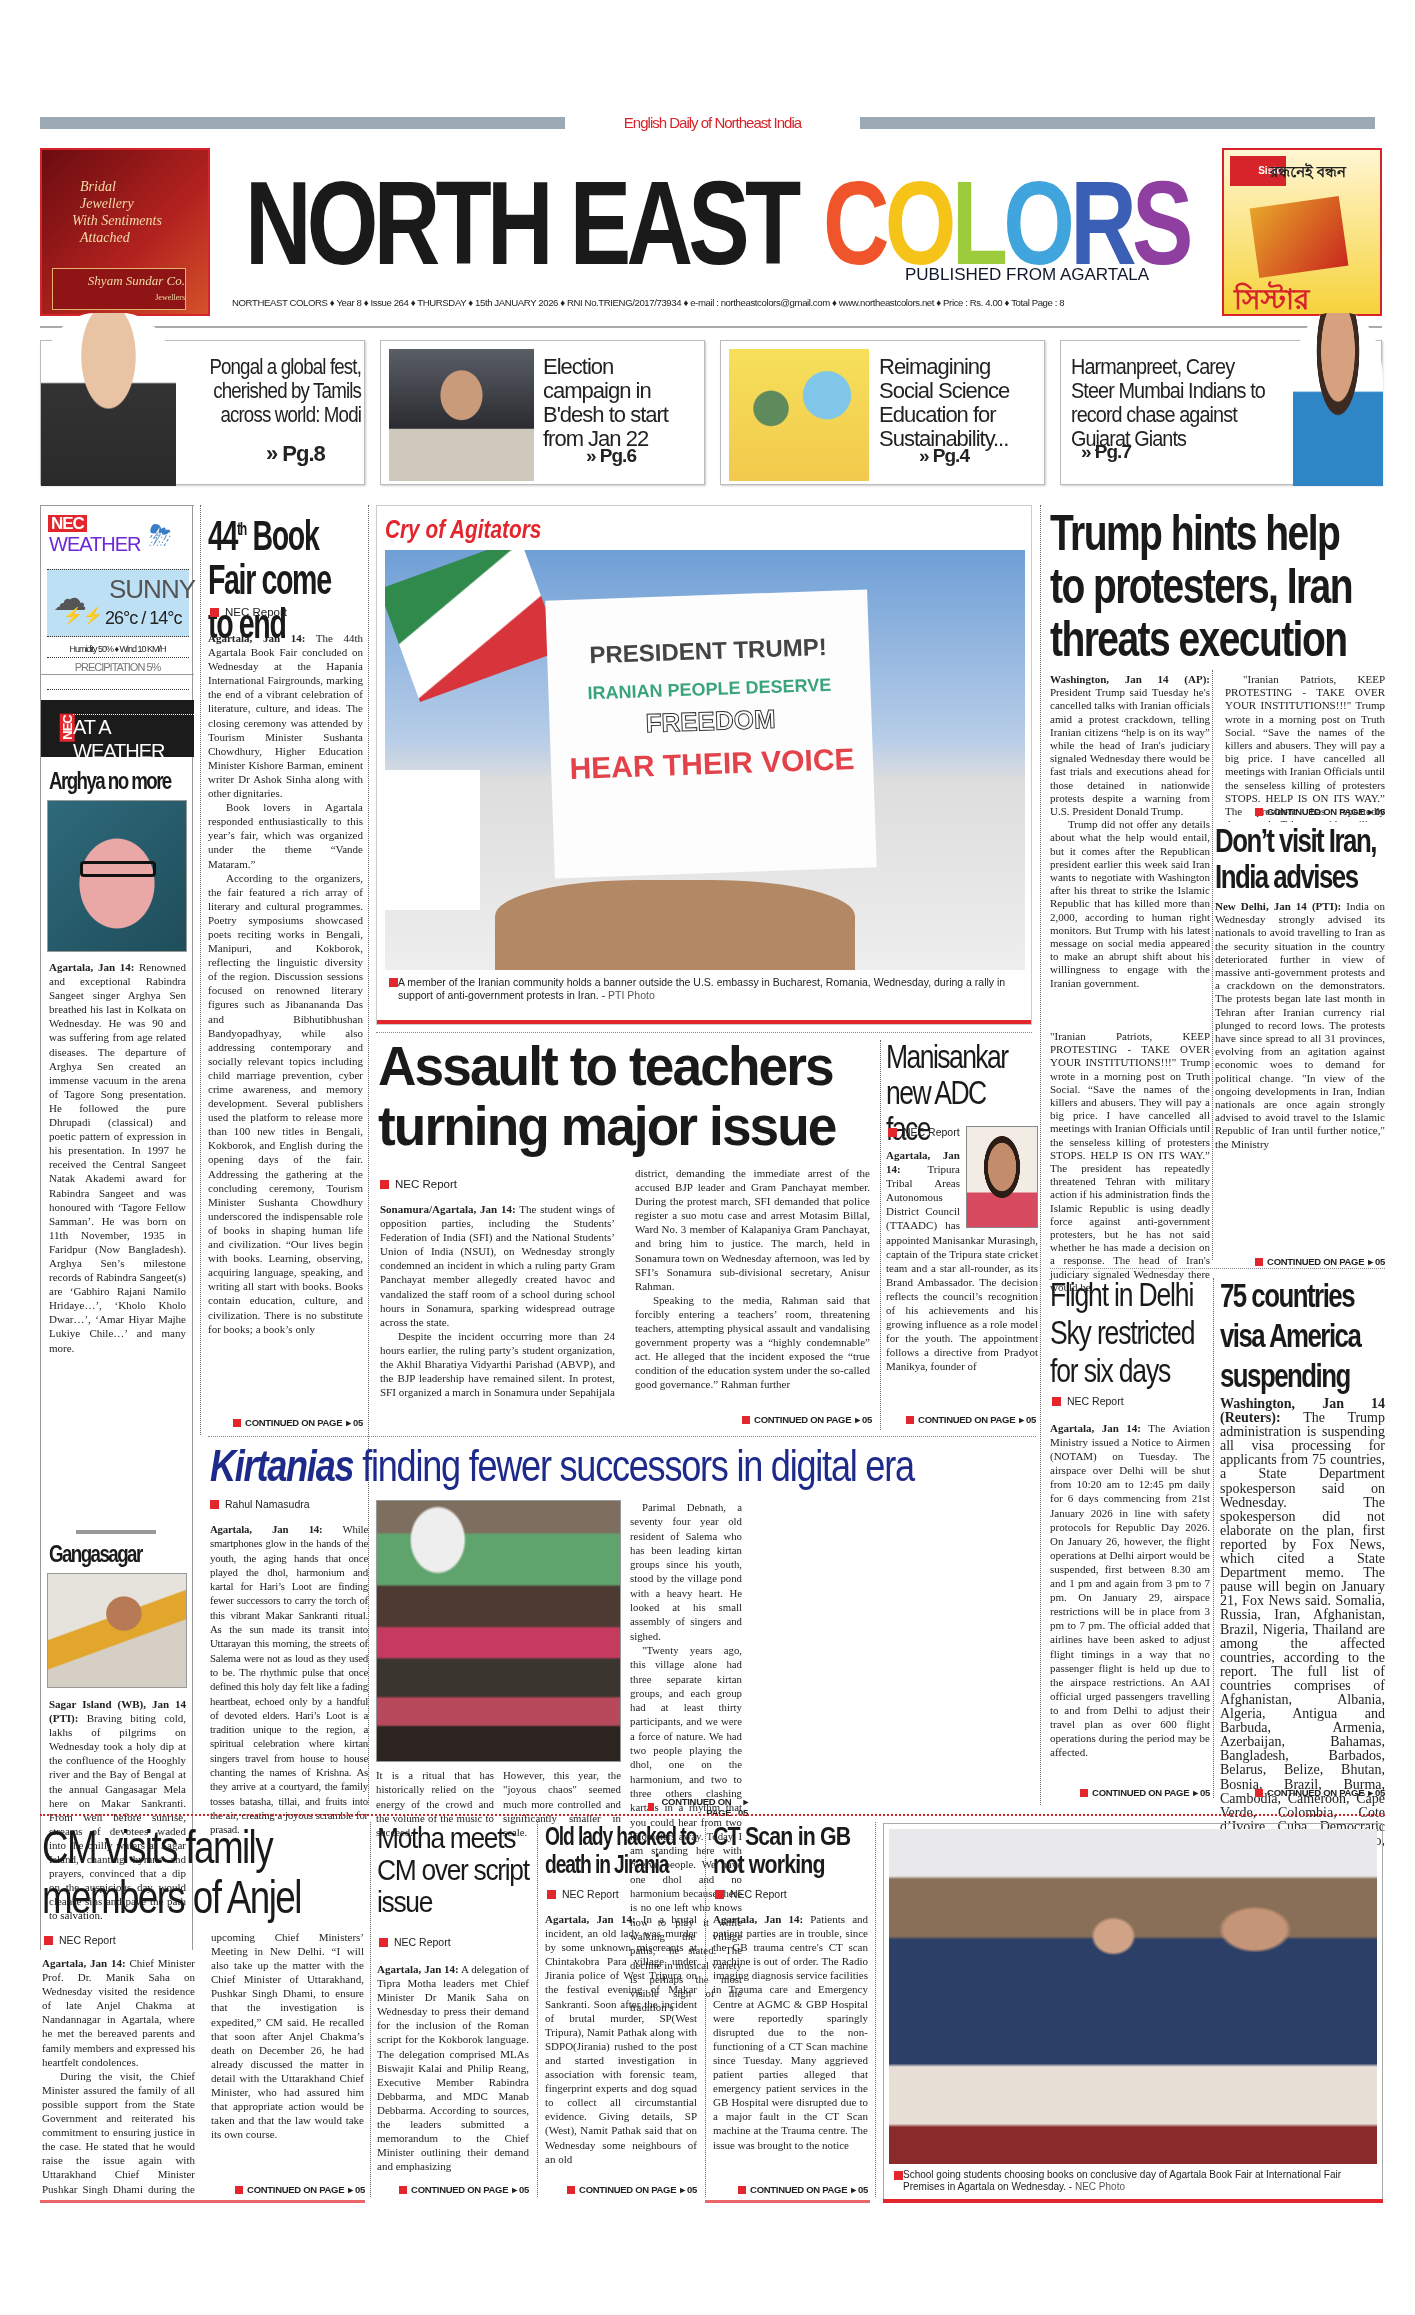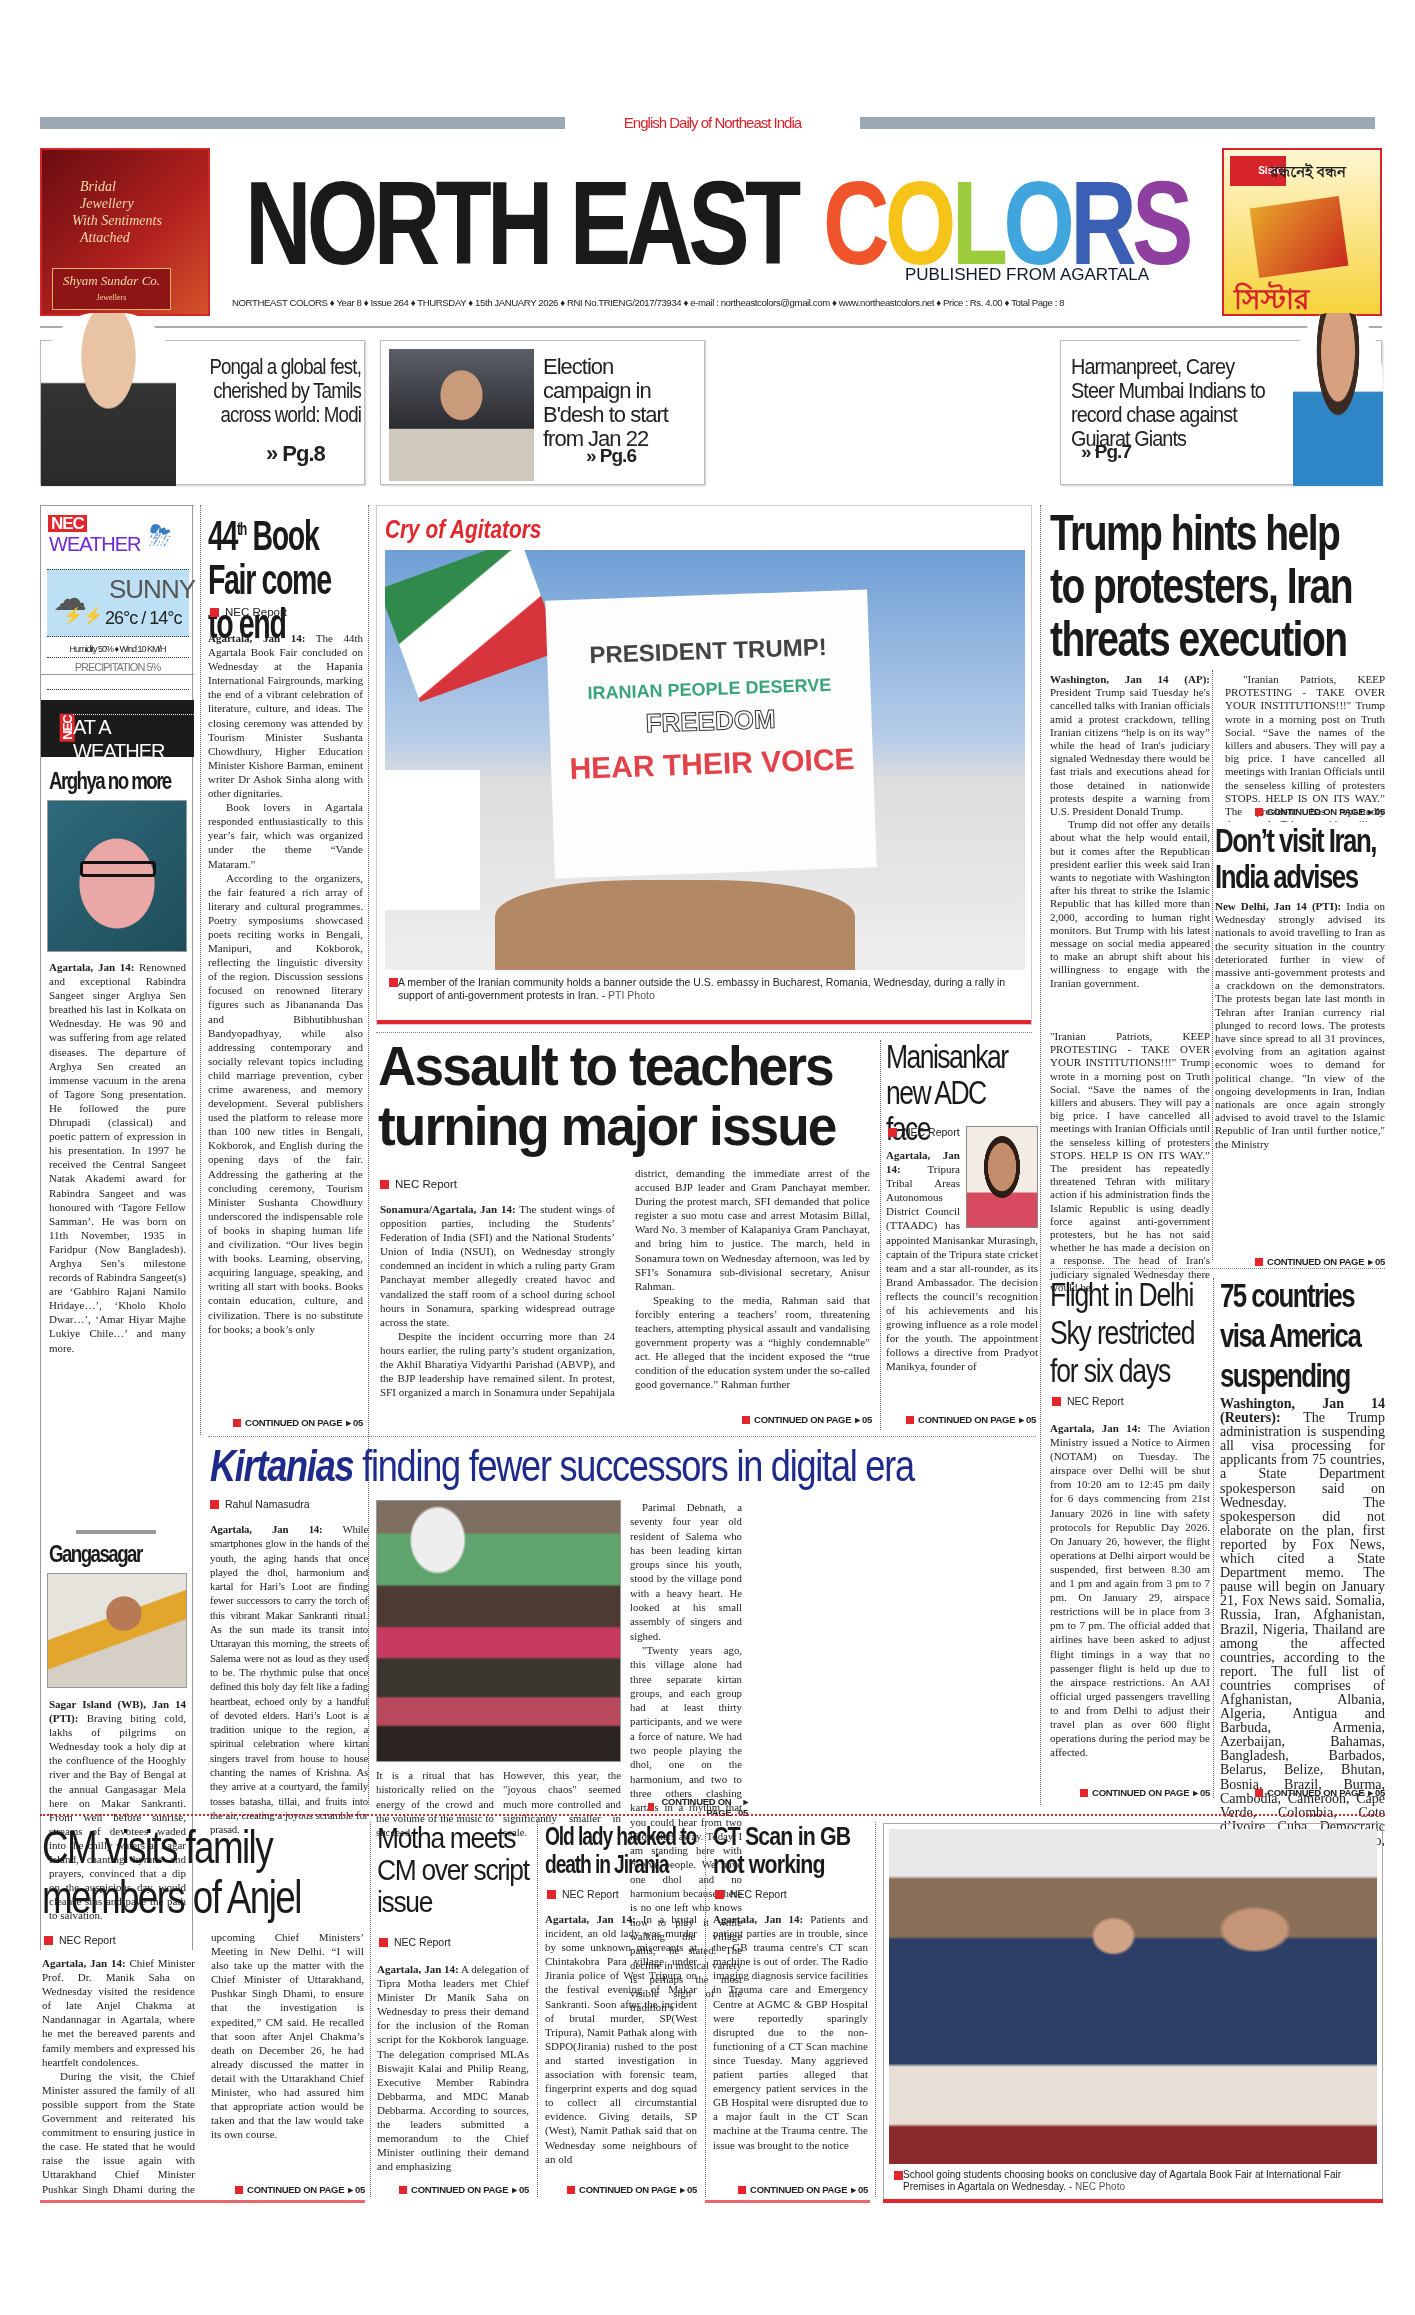--- a/index.html
+++ b/index.html
@@ -28,21 +28,21 @@
 <div class="abs" style="left:0;top:0;width:1415px;height:320px">
   <div class="abs" style="left:40px;top:117px;width:525px;height:12px;background:#9aa9b3"></div>
   <div class="abs" style="left:860px;top:117px;width:515px;height:12px;background:#9aa9b3"></div>
   <div class="abs cond" style="left:565px;top:114px;width:295px;text-align:center;color:#d7232a;font-size:15px">English Daily of Northeast India</div>
 
   <div class="abs" style="left:40px;top:148px;width:170px;height:168px;background:linear-gradient(135deg,#6a0c10,#b3221f 60%,#d4532a);border:2px solid #d7232a;color:#f3dca7;font-family:'Liberation Serif',serif;font-style:italic;font-size:14px;padding:28px 0 0 38px;line-height:17px">
     <div>Bridal</div>
     <div>Jewellery</div>
     <div style="margin-left:-8px">With Sentiments</div>
     <div>Attached</div>
-    <div class="abs" style="left:10px;top:118px;width:119px;background:#8e1416;border:1px solid #e3b36a;text-align:center;padding:3px 0;font-size:13px">
+    <div class="abs" style="left:10px;top:118px;width:134px;background:#8e1416;border:1px solid #e3b36a;text-align:right;padding:3px 0;font-size:13px">
       <div>Shyam Sundar Co.</div>
       <div style="font-size:8px;font-style:normal">Jewellers</div>
     </div>
   </div>
 
   <div class="abs" style="left:245px;top:162px;height:120px;display:flex;align-items:flex-end;font-family:'Liberation Sans',sans-serif;font-weight:bold;font-size:118px;line-height:118px;letter-spacing:-6px;transform:scaleX(.78);transform-origin:left top;white-space:nowrap">
     <span style="color:#1a1a1a">NORTH EAST</span>
     <span style="width:34px"></span>
     <span id="colors-word"><span style="color: rgb(240, 84, 42);">C</span><span style="color: rgb(246, 196, 24);">O</span><span style="color: rgb(156, 203, 59);">L</span><span style="color: rgb(63, 165, 220);">O</span><span style="color: rgb(59, 95, 181);">R</span><span style="color: rgb(142, 63, 160);">S</span></span>
   </div>
@@ -61,20 +61,25 @@
 <div class="abs" style="left:40px;top:340px;width:1342px;height:150px">
   <div class="abs" style="left:0;top:0;width:325px;height:145px;border:1px solid #bbb;box-shadow:1px 1px 2px #ccc">
     <div class="abs img" style="left:0;top:-28px;width:135px;height:173px;background:radial-gradient(ellipse at 50% 25%,#e9c4a4 0 28%,transparent 29%),linear-gradient(180deg,#fff 0,#fff 40%,#333 41%,#2a2a2a);border-radius:40% 40% 0 0"></div>
     <div class="abs cond" style="left:140px;top:14px;width:180px;font-size:22px;line-height:24px;text-align:right;transform:scaleX(.85);transform-origin:right top">Pongal a global fest, cherished by Tamils across world: Modi</div>
     <div class="abs cond" style="left:225px;top:100px;font-size:22px;font-weight:bold">» Pg.8</div>
   </div>
   <div class="abs" style="left:340px;top:0;width:325px;height:145px;border:1px solid #bbb;box-shadow:1px 1px 2px #ccc">
     <div class="abs img" style="left:8px;top:8px;width:145px;height:132px;background:radial-gradient(ellipse at 50% 35%,#c99b7a 0 20%,transparent 21%),linear-gradient(180deg,#5a5e66,#2b2c31 60%,#cfc8bd 61%)"></div>
     <div class="abs cond" style="left:162px;top:14px;width:160px;font-size:22px;line-height:24px">Election campaign in B'desh to start from Jan 22</div>
     <div class="abs cond" style="left:205px;top:104px;font-size:19px;font-weight:bold">» Pg.6</div>
+  </div>
+  <div class="abs" style="left:680px;top:0;width:325px;height:145px;border:1px solid #bbb;box-shadow:1px 1px 2px #ccc">
+    <div class="abs img" style="left:8px;top:8px;width:140px;height:132px;background:radial-gradient(circle at 70% 35%,#7fc6e8 0 18%,transparent 19%),radial-gradient(circle at 30% 45%,#5e8a5c 0 14%,transparent 15%),linear-gradient(#f6e05a,#f2c94c)"></div>
+    <div class="abs cond" style="left:158px;top:14px;width:165px;font-size:22px;line-height:24px">Reimagining Social Science Education for Sustainability...</div>
+    <div class="abs cond" style="left:198px;top:104px;font-size:19px;font-weight:bold">» Pg.4</div>
   </div>
   <div class="abs" style="left:1020px;top:0;width:322px;height:145px;border:1px solid #bbb;box-shadow:1px 1px 2px #ccc">
     <div class="abs cond" style="left:10px;top:14px;width:230px;font-size:22px;line-height:24px;transform:scaleX(.9);transform-origin:left top">Harmanpreet, Carey Steer Mumbai Indians to record chase against Gujarat Giants</div>
     <div class="abs cond" style="left:20px;top:100px;font-size:19px;font-weight:bold">» Pg.7</div>
     <div class="abs img" style="left:232px;top:-28px;width:90px;height:173px;background:radial-gradient(ellipse at 50% 22%,#d7a07e 0 26%,#3b2a22 27% 33%,transparent 34%),linear-gradient(180deg,#fff 0 45%,#2f86c6 46%);border-radius:40% 40% 0 0"></div>
   </div>
 </div>
 
 <div class="abs" style="left:40px;top:505px;width:153px;height:1445px;border-left:1px solid #999;border-right:1px solid #999">
   <div class="abs" style="left:0;top:0;width:153px;height:170px;border-top:1px solid #999;border-bottom:1px solid #999">

